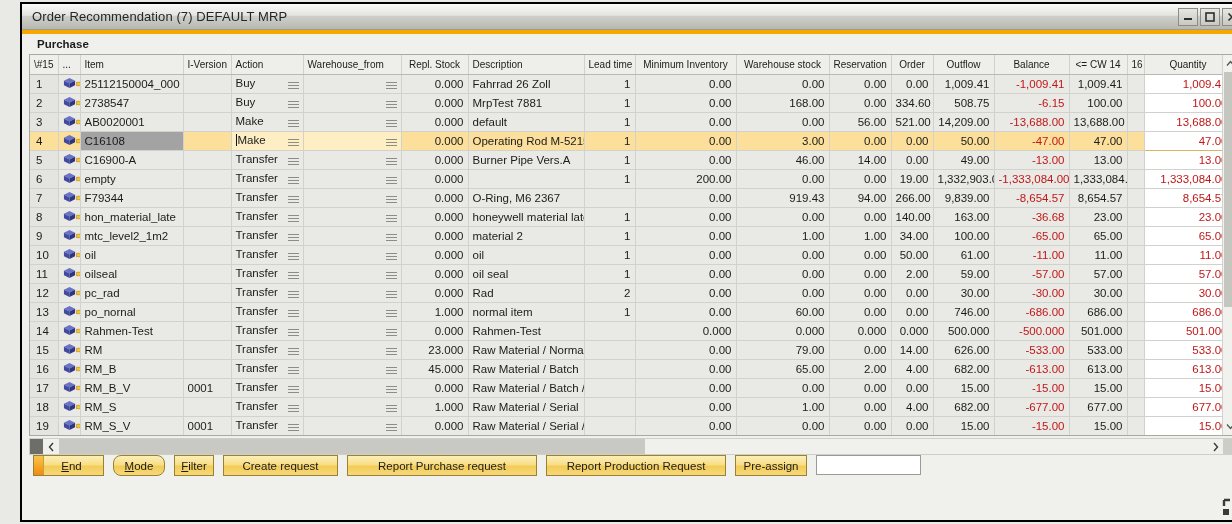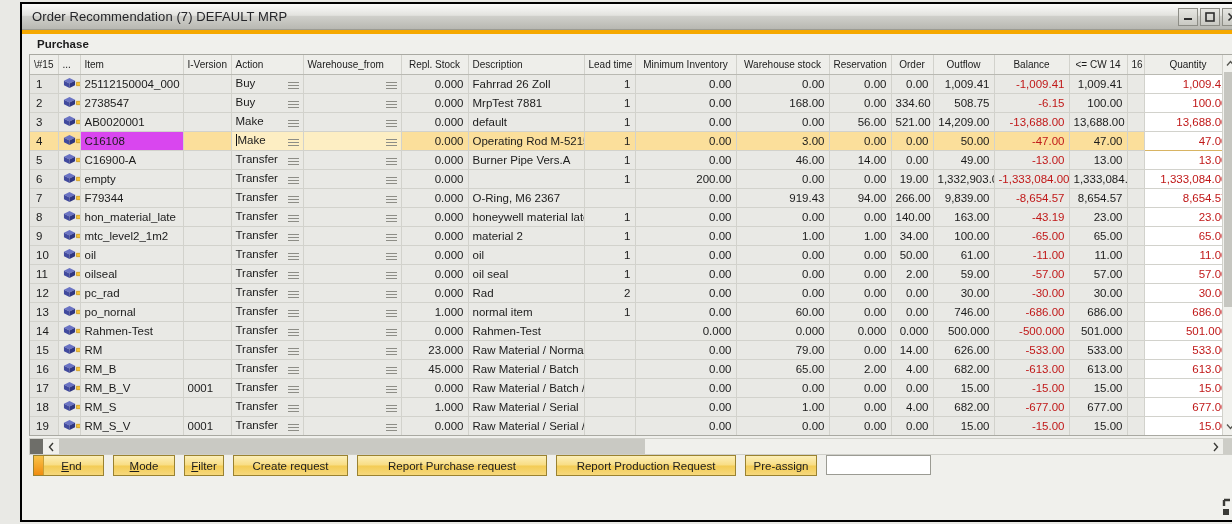--- a/index.html
+++ b/index.html
@@ -124,21 +124,21 @@
   }
   table.grid td.rownum {
     background: #e4e4e0;
     color: #1b1b1b;
     text-align: left;
     padding-left: 6px;
   }
   
   tr.sel td { background: #fbdf9b; }
   tr.sel td.qty { background: #ffffff; }
-  tr.sel td.selcell { background: #d946ef; }
+  tr.sel td.selcell { background: #a3a3a3; }
   tr.sel td.rownum { background: #fbdf9b; }
   tr.sel td.editcell { background: #fdeec3; }
   tr.sel td.qty.firstqty { border: 1px solid #d8b463; }
   .cube { width: 13px; height: 12px; display: inline-block; }
   .arrow { width: 12px; height: 10px; display: inline-block; }
   .dropmark {
     float: right;
     width: 11px; height: 11px;
     margin-top: 3px;
     display: flex; flex-direction: column; justify-content: center; gap: 2px;
@@ -236,21 +236,21 @@
     background: #ffffff;
     border: 1px solid #9b9b93;
     cursor: text;
   }
   .grip {
     position: absolute;
     right: 6px; bottom: 4px;
     width: 18px; height: 18px;
   }
   .w-end { width: 71px; }
-  .w-mode { width: 62px; }
+  .w-mode { width: 52px; border-radius: 8px; }
   .w-filter { width: 40px; }
   .w-create { width: 115px; }
   .w-prod { width: 180px; }
   .w-purch { width: 190px; }
   .w-pre { width: 72px; }
 </style>
 </head>
 <body>
 
 <div class="window">
@@ -606,21 +606,21 @@
                   </span>
                 </td>
                 <td class="num">0.000</td>
                 <td>honeywell material later</td>
                 <td class="num">1</td>
                 <td class="num">0.00</td>
                 <td class="num">0.00</td>
                 <td class="num">0.00</td>
                 <td class="num">140.00</td>
                 <td class="num">163.00</td>
-                <td class="neg">-43.19</td>
+                <td class="neg">-36.68</td>
                 <td class="num">23.00</td>
                 <td class="num"></td>
                 <td class="qty firstqty">23.00</td>
               </tr>
               <tr>
                 <td class="rownum">9</td>
                 <td><svg class="cube" viewBox="0 0 14 13">
                     <path d="M7 1 L13 4 L7 7 L1 4 Z" fill="#6a73c4"></path>
                     <path d="M1 4 L7 7 L7 12 L1 9 Z" fill="#414a9e"></path>
                     <path d="M13 4 L7 7 L7 12 L13 9 Z" fill="#2f3680"></path>

